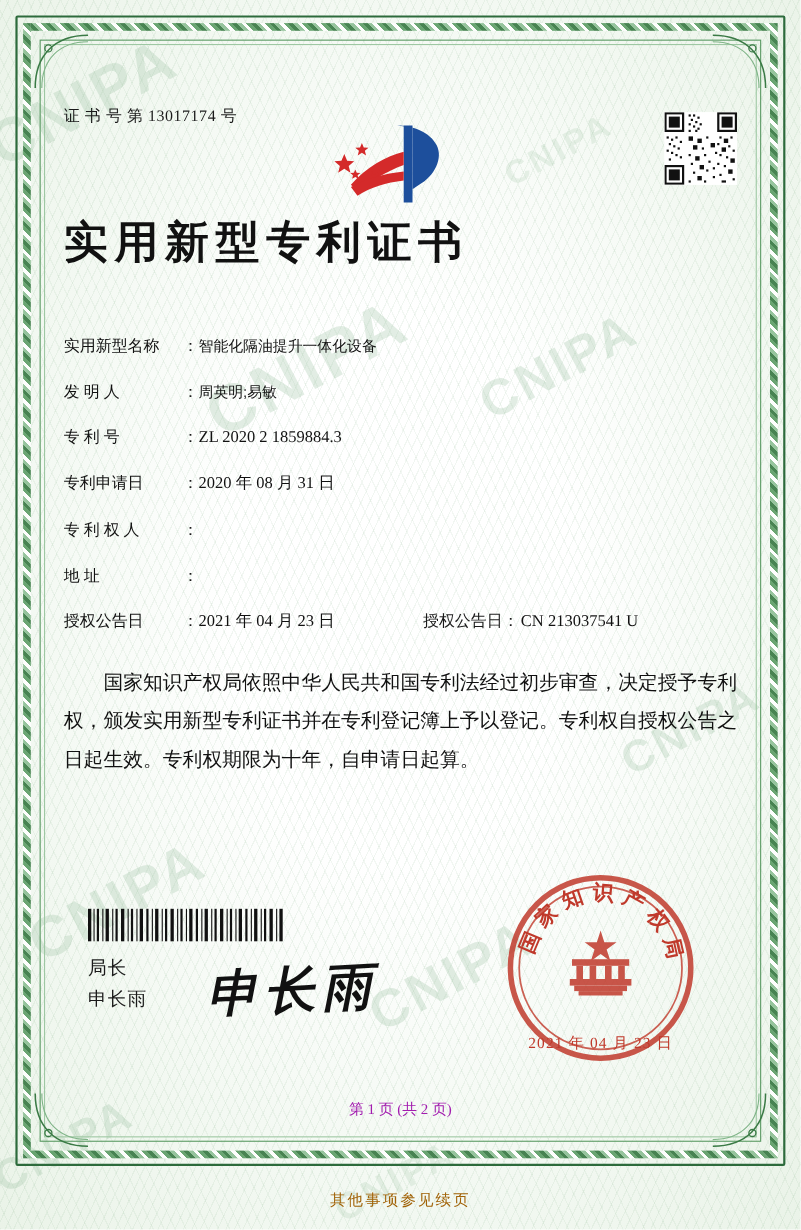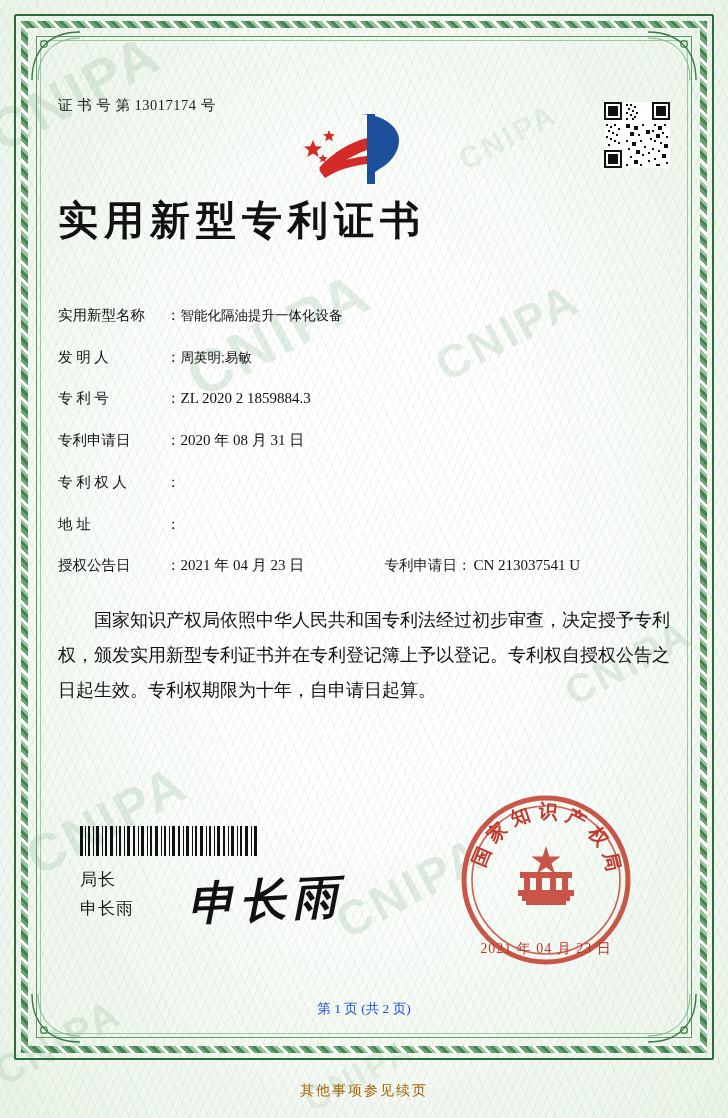--- a/index.html
+++ b/index.html
@@ -230,21 +230,21 @@
     font-size: 14px;
     letter-spacing: 1px;
   }
 
   .page-no {
     position: absolute;
     left: 0; right: 0;
     bottom: 10px;
     text-align: center;
     font-size: 13.5px;
-    color: #1d4ed8;
+    color: #a21caf;
   }
 
   .footer-note {
     position: absolute;
     left: 0; right: 0;
     bottom: 18px;
     text-align: center;
     font-size: 14px;
     letter-spacing: 2px;
     color: #a16207;
@@ -420,21 +420,21 @@
       <div class="field-row">
         <div class="field-label">地          址</div>
         <div class="field-colon">：</div>
       </div>
 
       <div class="field-row">
         <div class="field-label">授权公告日</div>
         <div class="field-colon">：</div>
         <div class="field-value" style="flex:0 0 190px">2021 年 04 月 23 日</div>
         <div class="inline-second">
-          <div class="field-label2">专利申请日：</div>
+          <div class="field-label2">授权公告日：</div>
           <div class="field-value">CN 213037541 U</div>
         </div>
       </div>
 
     </div>
 
     <div class="paras">
       <p>国家知识产权局依照中华人民共和国专利法经过初步审查，决定授予专利权，颁发实用新型专利证书并在专利登记簿上予以登记。专利权自授权公告之日起生效。专利权期限为十年，自申请日起算。</p>
     </div>
 

